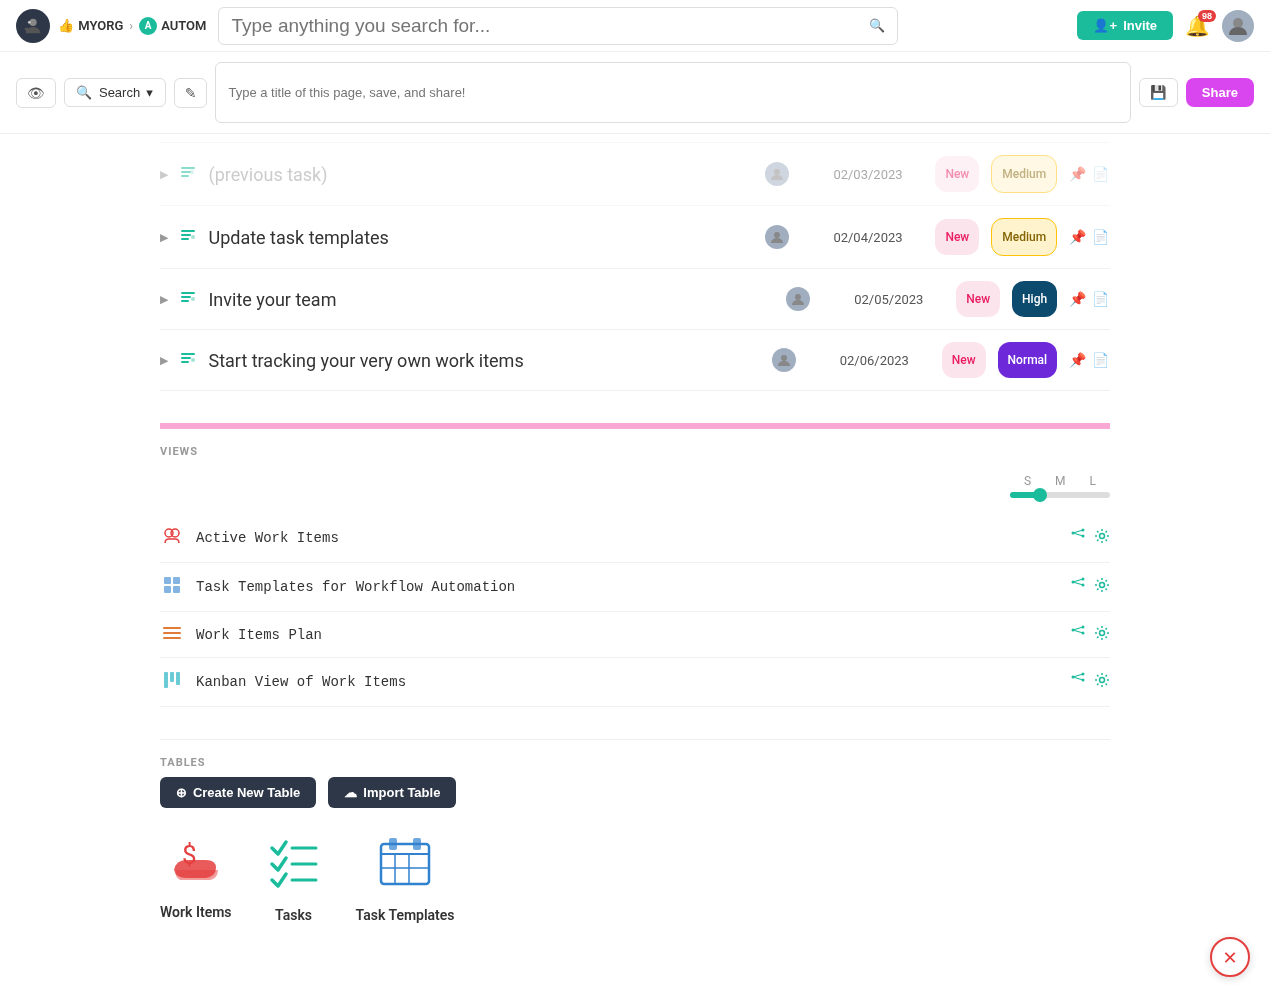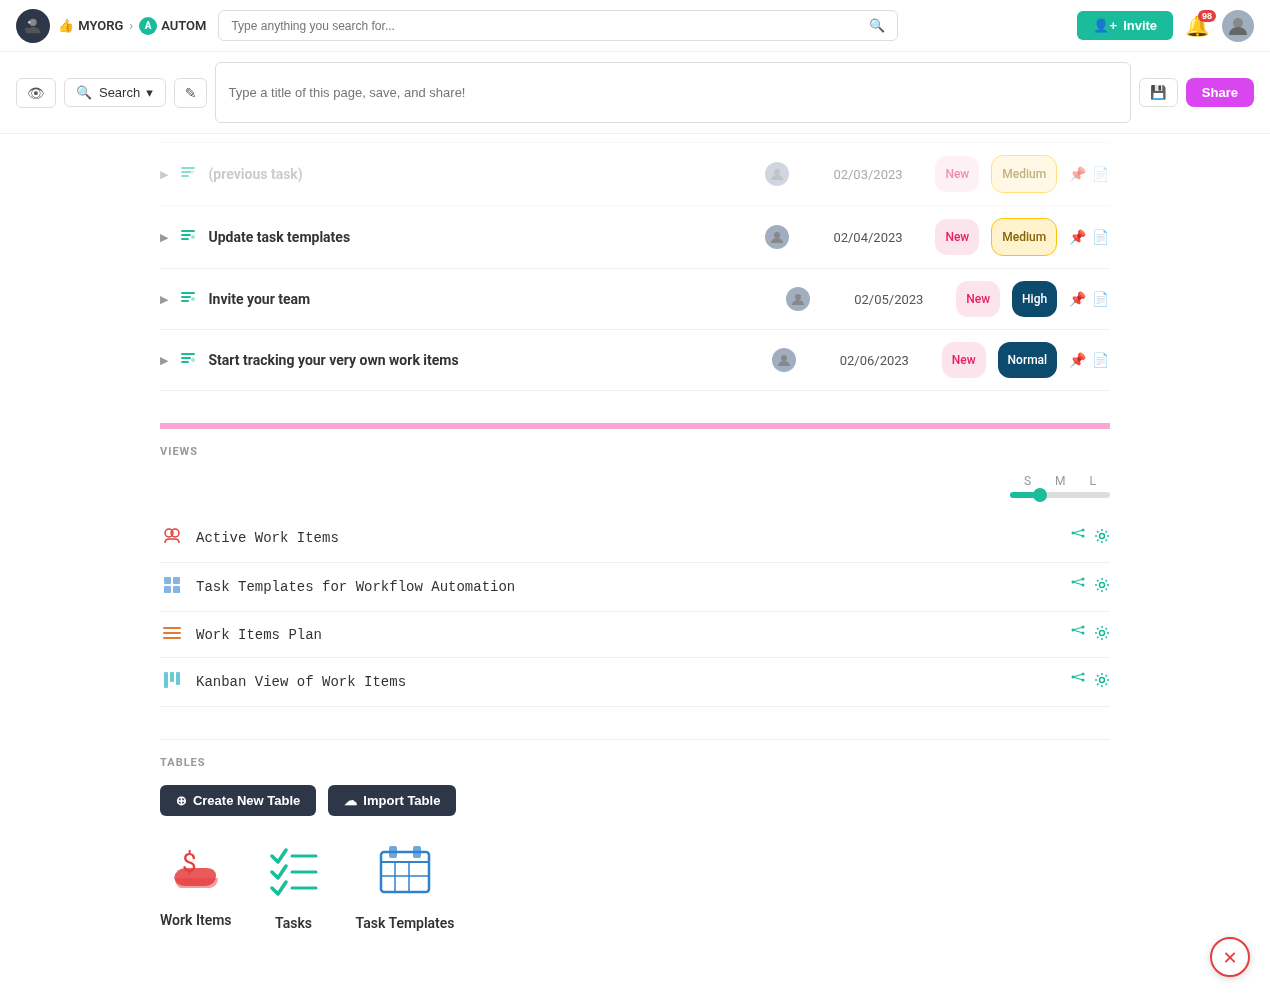--- a/index.html
+++ b/index.html
@@ -28,21 +28,21 @@
     .app-icon { width: 18px; height: 18px; background: #1abc9c; border-radius: 50%; display: inline-flex; align-items: center; justify-content: center; color: white; font-size: 10px; font-weight: bold; }
 
     .search-bar {
       flex: 1; max-width: 680px;
       border: 1px solid #ddd; border-radius: 6px;
       padding: 7px 12px;
       font-size: 13px; color: #999;
       display: flex; align-items: center; gap: 8px;
     }
     .search-bar input {
-      border: none; outline: none; flex: 1; font-size: 12px; color: #4c1d95;
+      border: none; outline: none; flex: 1; font-size: 19px; color: #4c1d95;
       background: transparent;
     }
     .search-icon-btn { color: #666; cursor: pointer; }
 
     .navbar-right { display: flex; align-items: center; gap: 12px; margin-left: auto; }
     .invite-btn {
       background: #1abc9c; color: white; border: none;
       padding: 7px 16px; border-radius: 6px;
       font-size: 13px; font-weight: 600; cursor: pointer;
       display: flex; align-items: center; gap: 6px;
@@ -100,31 +100,31 @@
     
     .task-list { margin-top: 8px; }
     .task-row {
       display: flex; align-items: center;
       padding: 12px 0;
       border-bottom: 1px solid #f0f0f0;
       gap: 12px;
     }
     .task-expand { color: #999; cursor: pointer; font-size: 11px; }
     .task-icon { color: #1abc9c; font-size: 16px; }
-    .task-name { flex: 1; font-size: 14px; color: #333; font-weight: 700; }
+    .task-name { flex: 1; font-size: 18px; color: #333; font-weight: 400; }
     .task-avatar { width: 24px; height: 24px; border-radius: 50%; background: #a0aec0; overflow: hidden; display: flex; align-items: center; justify-content: center; font-size: 11px; color: white; }
     .task-date { font-size: 13px; color: #555; min-width: 90px; margin-left: 32px; }
     .badge {
       padding: 11px 10px; border-radius: 12px;
       font-size: 12px; font-weight: 500;
     }
     .badge-new-pink { background: #fce4ec; color: #e91e63; }
     .badge-medium { background: #fff3cd; color: #856404; border: 1px solid #ffc107; }
     .badge-high { background: #0c4a6e; color: white; }
-    .badge-normal { background: #0c4a6e; color: white; }
+    .badge-normal { background: #6d28d9; color: white; }
     .task-actions { display: flex; gap: 6px; color: #aaa; }
     .task-actions span { cursor: pointer; font-size: 14px; }
 
     
     .section { margin-top: 32px; }
     .section-label {
       font-size: 11px; font-weight: 700; color: #999;
       letter-spacing: 1px; text-transform: uppercase;
       border-top: 6px solid #f9a8d4; padding-top: 16px; margin-bottom: 16px;
     }
@@ -161,21 +161,21 @@
     .view-icon-cyan { color: #2bb5c6; }
     .view-name { flex: 1; font-size: 14px; color: #333; font-family: Liberation Mono, monospace; }
     .view-actions { display: flex; gap: 8px; color: #1abc9c; }
     .view-actions span { cursor: pointer; font-size: 15px; }
 
     
     .tables-section { margin-top: 32px; }
     .tables-label {
       font-size: 11px; font-weight: 700; color: #999;
       letter-spacing: 1px; text-transform: uppercase;
-      border-top: 1px solid #eee; padding-top: 16px; margin-bottom: 16px;
+      border-top: 1px solid #eee; padding-top: 16px; margin-bottom: 8px;
     }
     .tables-btns { display: flex; gap: 12px; margin-bottom: 24px; }
     .create-table-btn {
       background: #2d3748; color: white; border: none;
       padding: 8px 16px; border-radius: 6px;
       font-size: 13px; font-weight: 600; cursor: pointer;
       display: flex; align-items: center; gap: 6px;
     }
     .import-table-btn {
       background: #2d3748; color: white; border: none;

